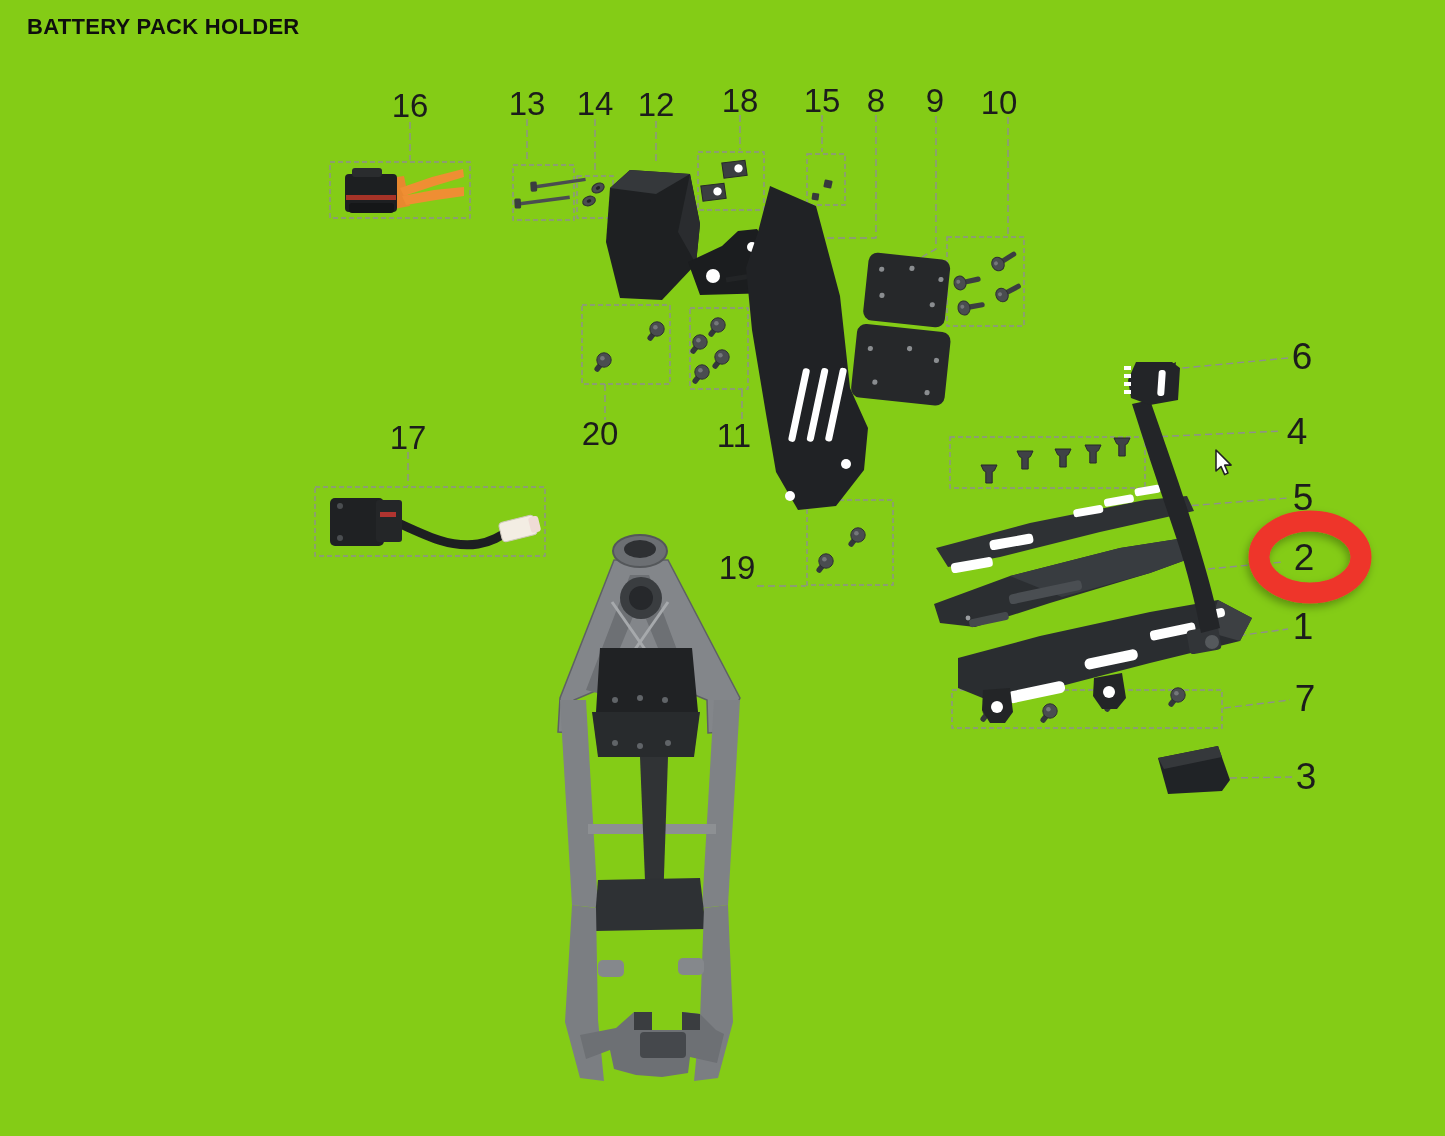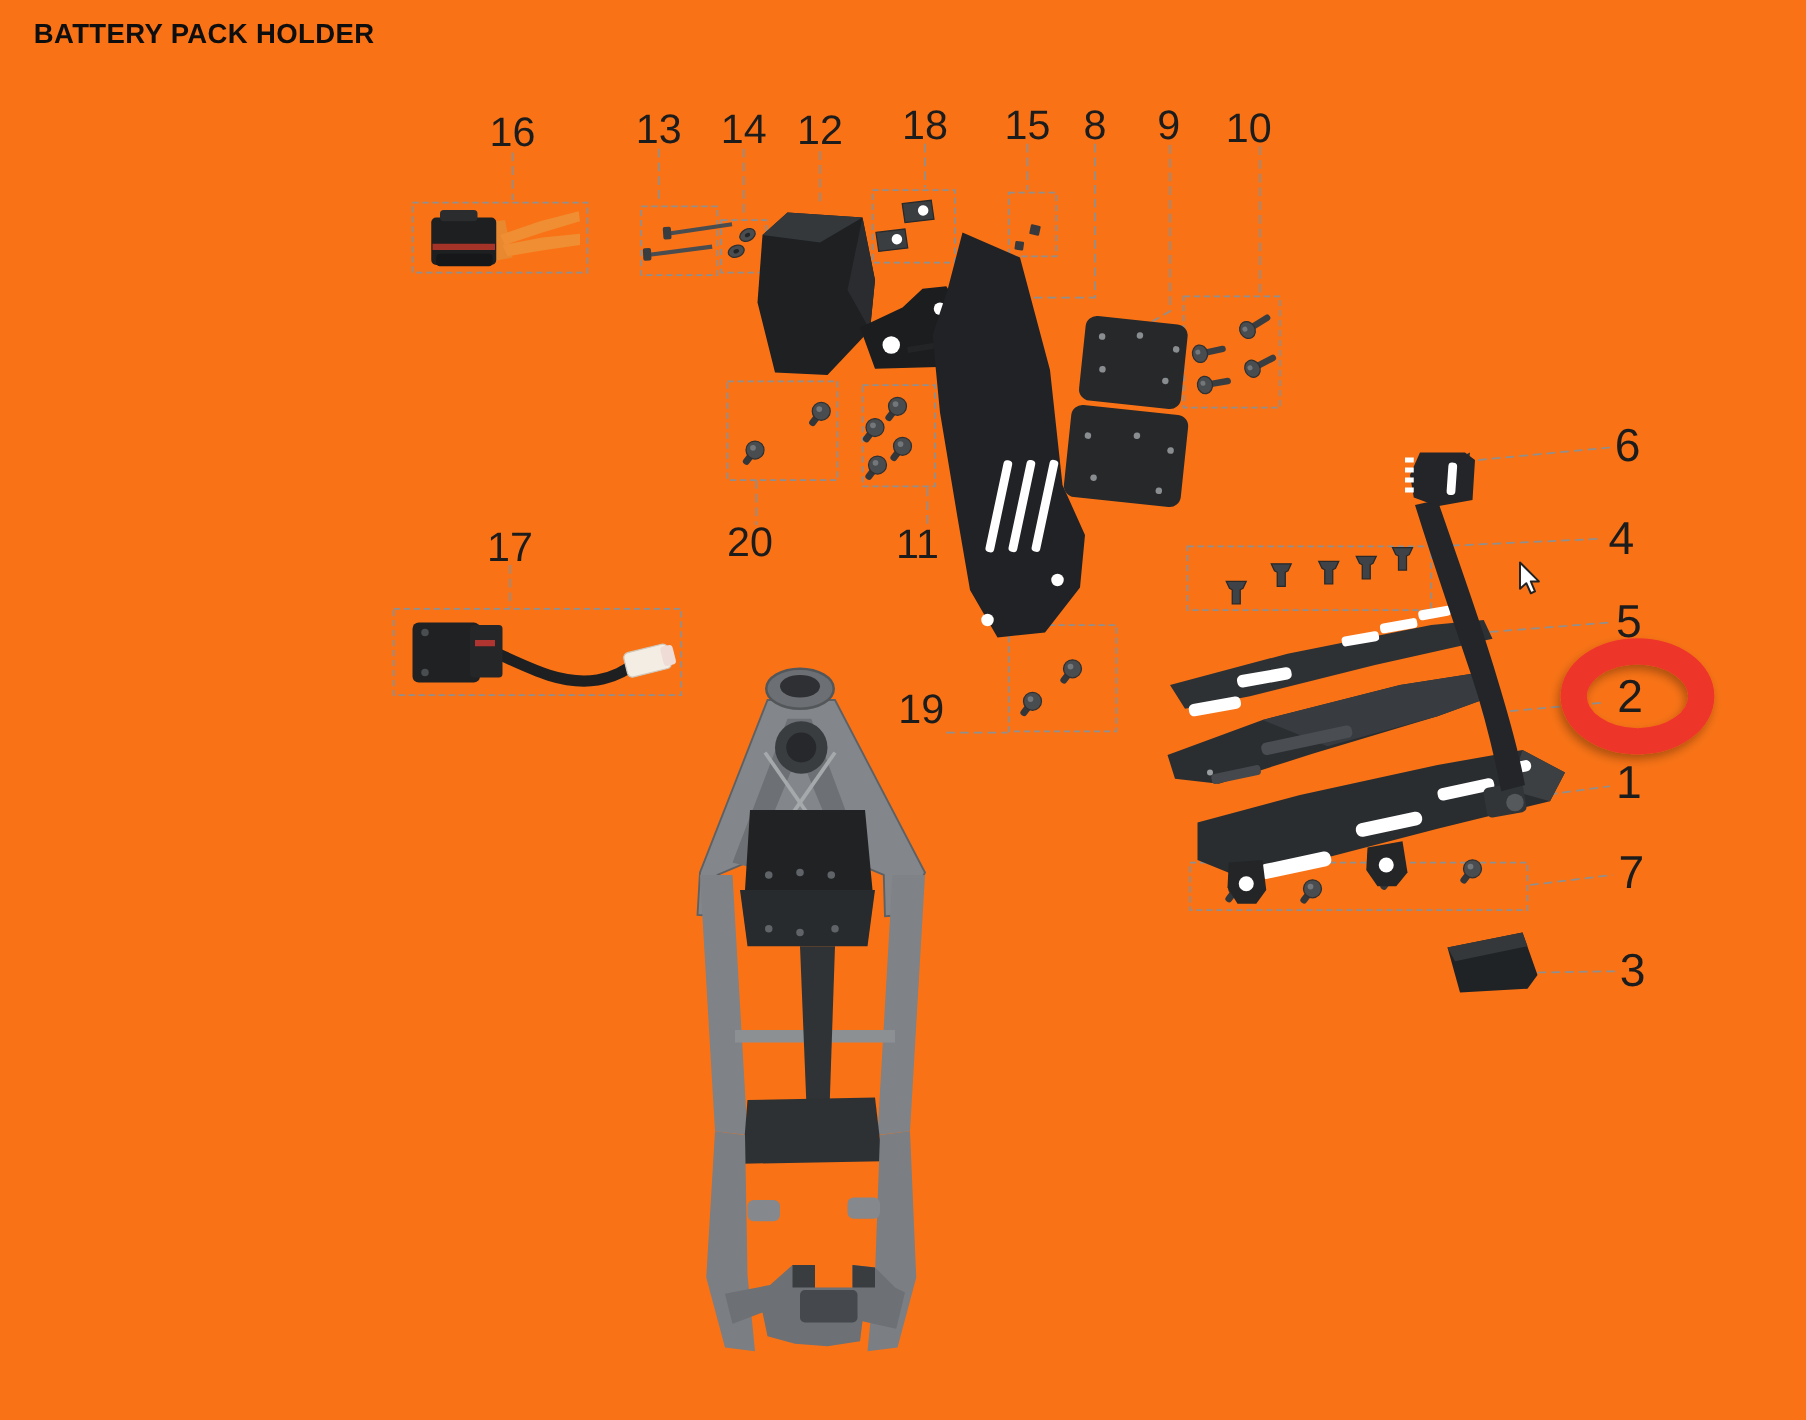--- a/index.html
+++ b/index.html
@@ -1,16 +1,16 @@
 <!DOCTYPE html>
 <html><head>
 <meta charset="utf-8">
 <style>
   html,body{margin:0;padding:0;background:#ffffff;}
-  .stage{position:relative;width:1445px;height:1136px;background:#f97316;overflow:hidden;
+  .stage{position:relative;width:1445px;height:1136px;background:#84cc16;overflow:hidden;
          font-family:"Liberation Sans", sans-serif;}
   .page-title{position:absolute;left:27px;top:14px;font-size:22px;font-weight:800;
               letter-spacing:.3px;color:#0e0e0e;white-space:nowrap;}
   svg{position:absolute;left:0;top:0;}
   .dbox{fill:none;stroke:#8f8f8f;stroke-width:1.4;stroke-dasharray:5 3;}
   .lead{fill:none;stroke:#8f8f8f;stroke-width:1.4;stroke-dasharray:7 4;}
   .callout{font:400 33px "Liberation Sans", sans-serif;fill:#1c1c1c;
            text-anchor:middle;dominant-baseline:central;}
   .callout.big{font-size:37px;}
   .slot{fill:#ffffff;}

